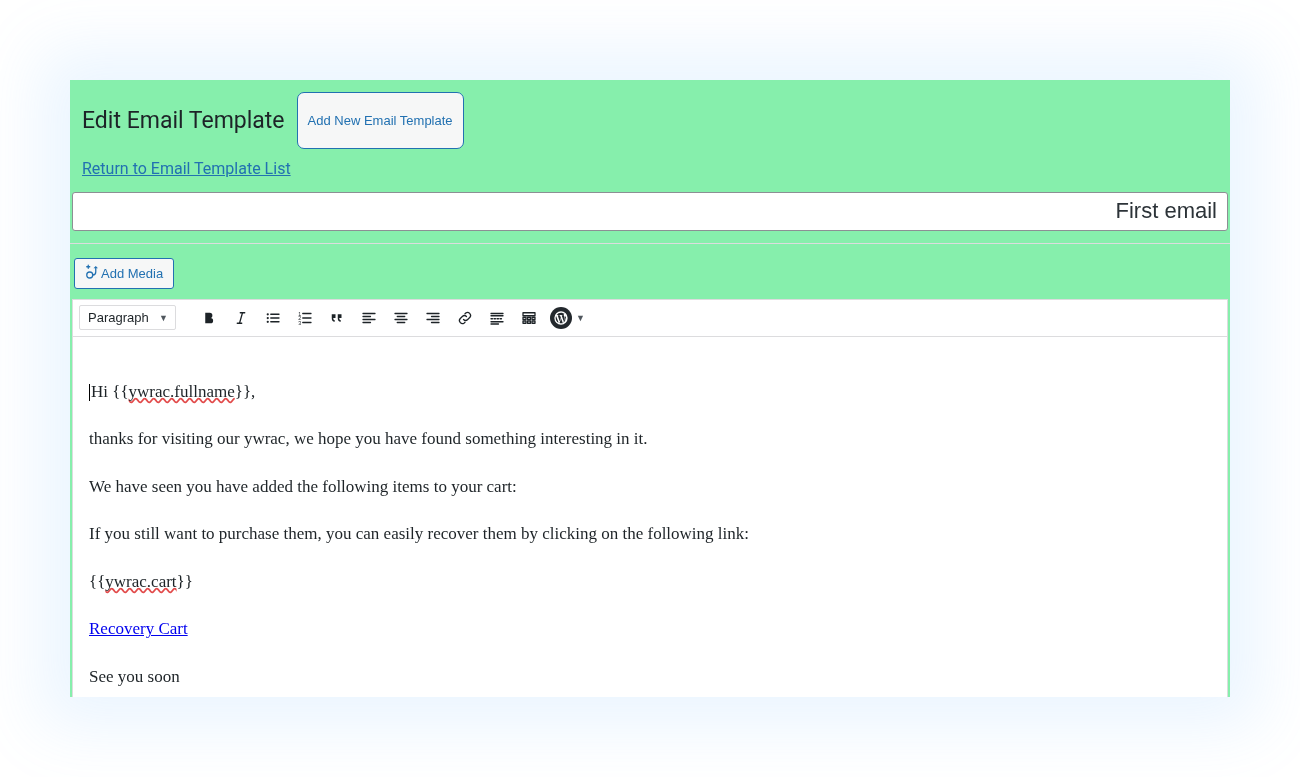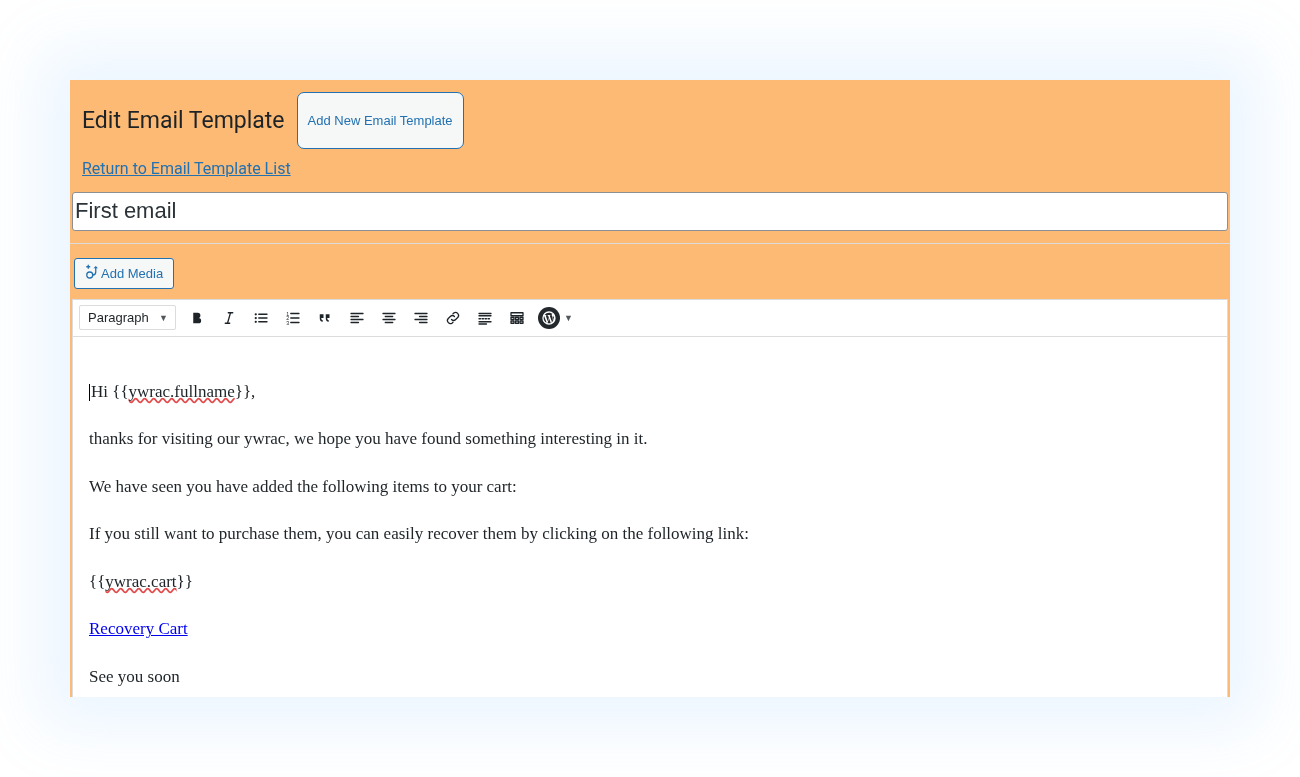--- a/index.html
+++ b/index.html
@@ -18,21 +18,21 @@
     left: 70px;
     top: 80px;
     right: 70px;
     bottom: 80px;
     background: #f0f0f1;
     box-shadow: 0 0 60px 30px rgba(120, 190, 255, 0.15);
   }
   .surface {
     position: absolute;
     inset: 0;
-    background: #fdba74;
+    background: #86efac;
     overflow: hidden;
   }
 
   .page-header {
     padding: 12px 2px 6px 12px;
   }
   .page-title-row {
     display: flex;
     align-items: center;
     gap: 12px;
@@ -65,26 +65,27 @@
 
   .title-input-wrap {
     padding: 0 2px 12px 2px;
     margin-top: 8px;
     border-bottom: 1px solid #dcdcde;
   }
   .title-input {
     width: 100%;
     font-size: 22px;
     line-height: 1.4;
-    padding: 3px 2px;
+    padding: 3px 10px;
     border: 1px solid #8c8f94;
     border-radius: 3px;
     background: #fff;
     color: #2c3338;
     outline: none;
+    text-align: right;
   }
 
   .editor-area {
     padding: 14px 2px 0 2px;
   }
 
   .add-media-btn {
     display: inline-flex;
     align-items: center;
     padding: 4px 10px 4px 8px;
@@ -116,21 +117,21 @@
     -webkit-appearance: none;
     border: 1px solid #dcdcde;
     background: #fff;
     font-size: 13px;
     color: #1d2327;
     padding: 4px 26px 4px 8px;
     border-radius: 2px;
     cursor: pointer;
     position: relative;
   }
-  .select-wrap { position: relative; display: inline-block; margin-right: 4px; }
+  .select-wrap { position: relative; display: inline-block; margin-right: 16px; }
   .select-wrap::after {
     content: "▼";
     position: absolute;
     right: 8px;
     top: 50%;
     transform: translateY(-50%);
     font-size: 9px;
     color: #50575e;
     pointer-events: none;
   }

